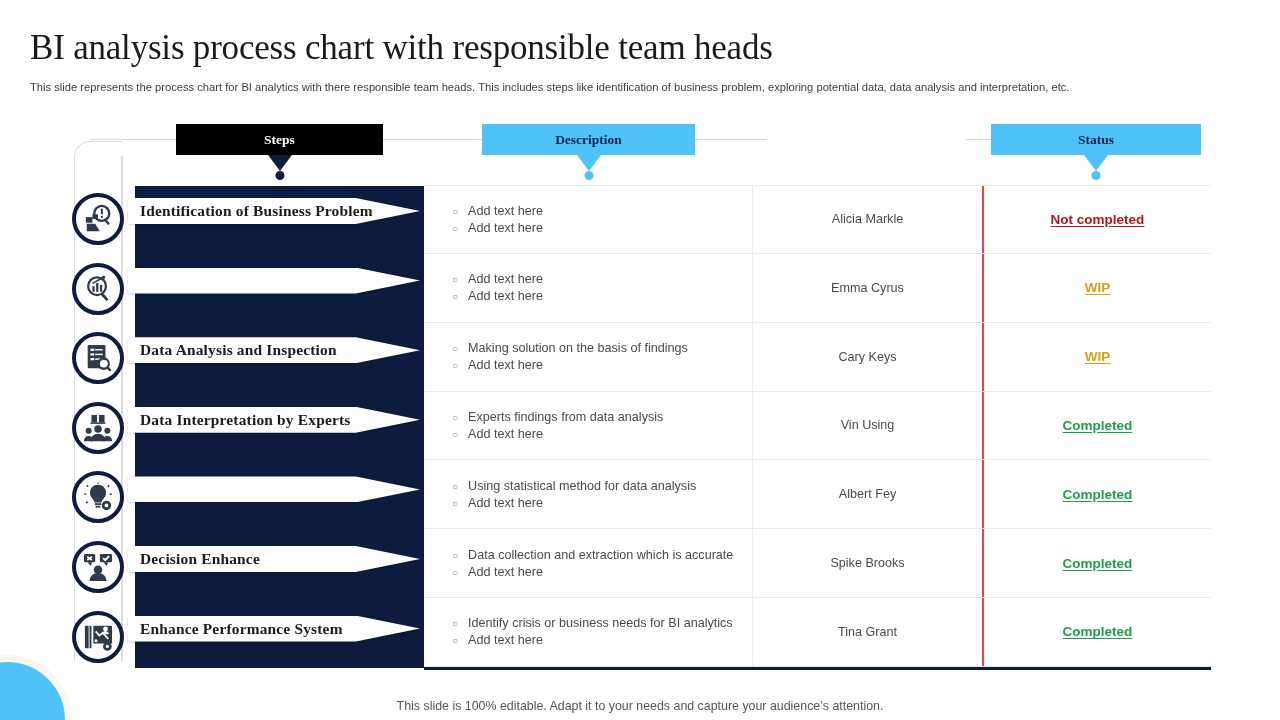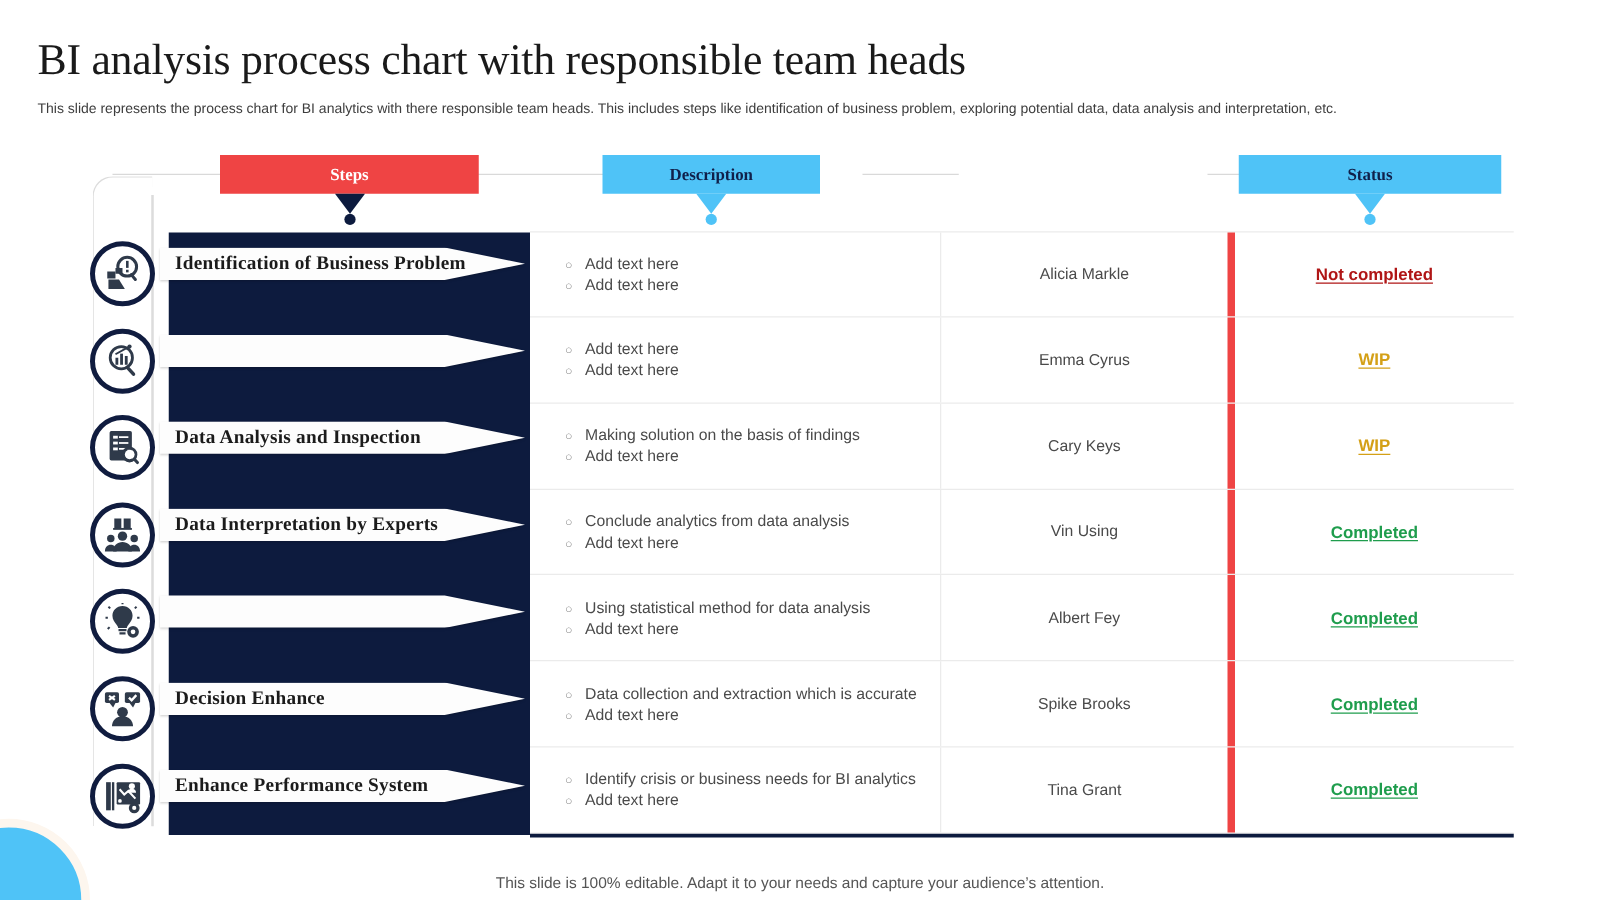--- a/index.html
+++ b/index.html
@@ -43,29 +43,29 @@
   .tab .ptr {
     position: absolute; left: 50%; top: 31px; transform: translateX(-50%);
     width: 0; height: 0;
     border-left: 12px solid transparent;
     border-right: 12px solid transparent;
   }
   .tab .dot {
     position: absolute; left: 50%; top: 47px; transform: translateX(-50%);
     width: 9px; height: 9px; border-radius: 50%;
   }
-  .tab-dark { background: #ef4444; color: #ffffff; }
+  .tab-dark { background: #000000; color: #ffffff; }
   .tab-dark .ptr { border-top: 16px solid #0d1b3e; }
   .tab-dark .dot { background: #0d1b3e; }
   .tab-cyan { background: #4fc3f7; color: #10204a; }
   .tab-cyan .ptr { border-top: 16px solid #4fc3f7; }
   .tab-cyan .dot { background: #4fc3f7; }
 
   .tab-steps  { left: 176px; width: 207px; }
-  .tab-desc   { left: 482px; width: 174px; }
+  .tab-desc   { left: 482px; width: 213px; }
   .tab-heads  { left: 763px; width: 206px; }
   .tab-status { left: 991px; width: 210px; text-align: right; }
 
   
   .hdr-line {
     position: absolute; top: 139px; height: 1px;
     background: #d9d9d9; z-index: 2;
   }
 
   
@@ -108,21 +108,21 @@
   }
   .cell-head {
     width: 230px; height: 100%;
     display: flex; align-items: center; justify-content: center;
     font-size: 12.6px; color: #4a4a4a;
     border-left: 1px solid #ebebeb;
   }
   .cell-status {
     width: 229px; height: 100%;
     display: flex; align-items: center; justify-content: center;
-    border-left: 6px solid #ef4444;
+    border-left: 2px solid #ef4444;
   }
   .status-txt {
     font-size: 13.5px; font-weight: bold; text-decoration: underline;
     text-underline-offset: 2px;
   }
   .table-bottom {
     position: absolute; left: 0; top: 482px;
     width: 787px; height: 3px; background: #0d1b3e;
   }
 
@@ -248,21 +248,21 @@
         </div>
         <div class="cell-head">Cary Keys</div>
         <div class="cell-status">
           <span class="status-txt" style="color: rgb(212, 160, 23);">WIP</span>
         </div>
       </div>
       <div class="trow">
         <div class="cell-desc">
           <div class="bullet-line">
             <span class="bul">○</span>
-            <span>Conclude analytics from data analysis</span>
+            <span>Experts findings from data analysis</span>
           </div>
           <div class="bullet-line">
             <span class="bul">○</span>
             <span>Add text here</span>
           </div>
         </div>
         <div class="cell-head">Vin Using</div>
         <div class="cell-status">
           <span class="status-txt" style="color: rgb(31, 157, 77);">Completed</span>
         </div>

